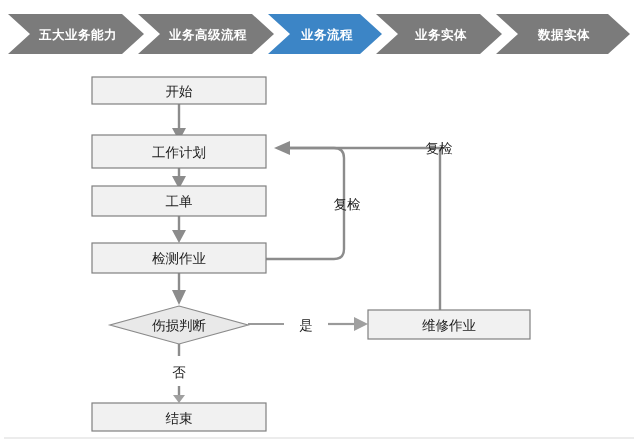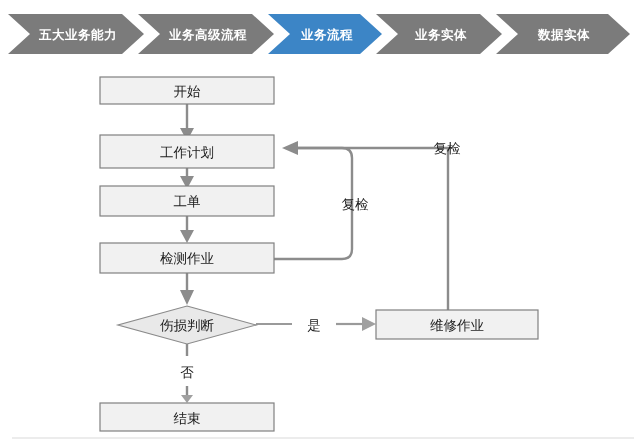--- a/index.html
+++ b/index.html
@@ -34,21 +34,21 @@
     font-weight: bold;
     fill: #ffffff;
     text-anchor: middle;
     dominant-baseline: central;
     letter-spacing: 0.5px;
   }
 
   
   #flow {
     position: absolute;
-    left: 12px;
+    left: 4px;
     top: 56px;
     width: 566px;
     height: 383px;
   }
   #flow svg { display: block; }
 
   .node-rect {
     fill: #f1f1f1;
     stroke: #808080;
     stroke-width: 1.2;

